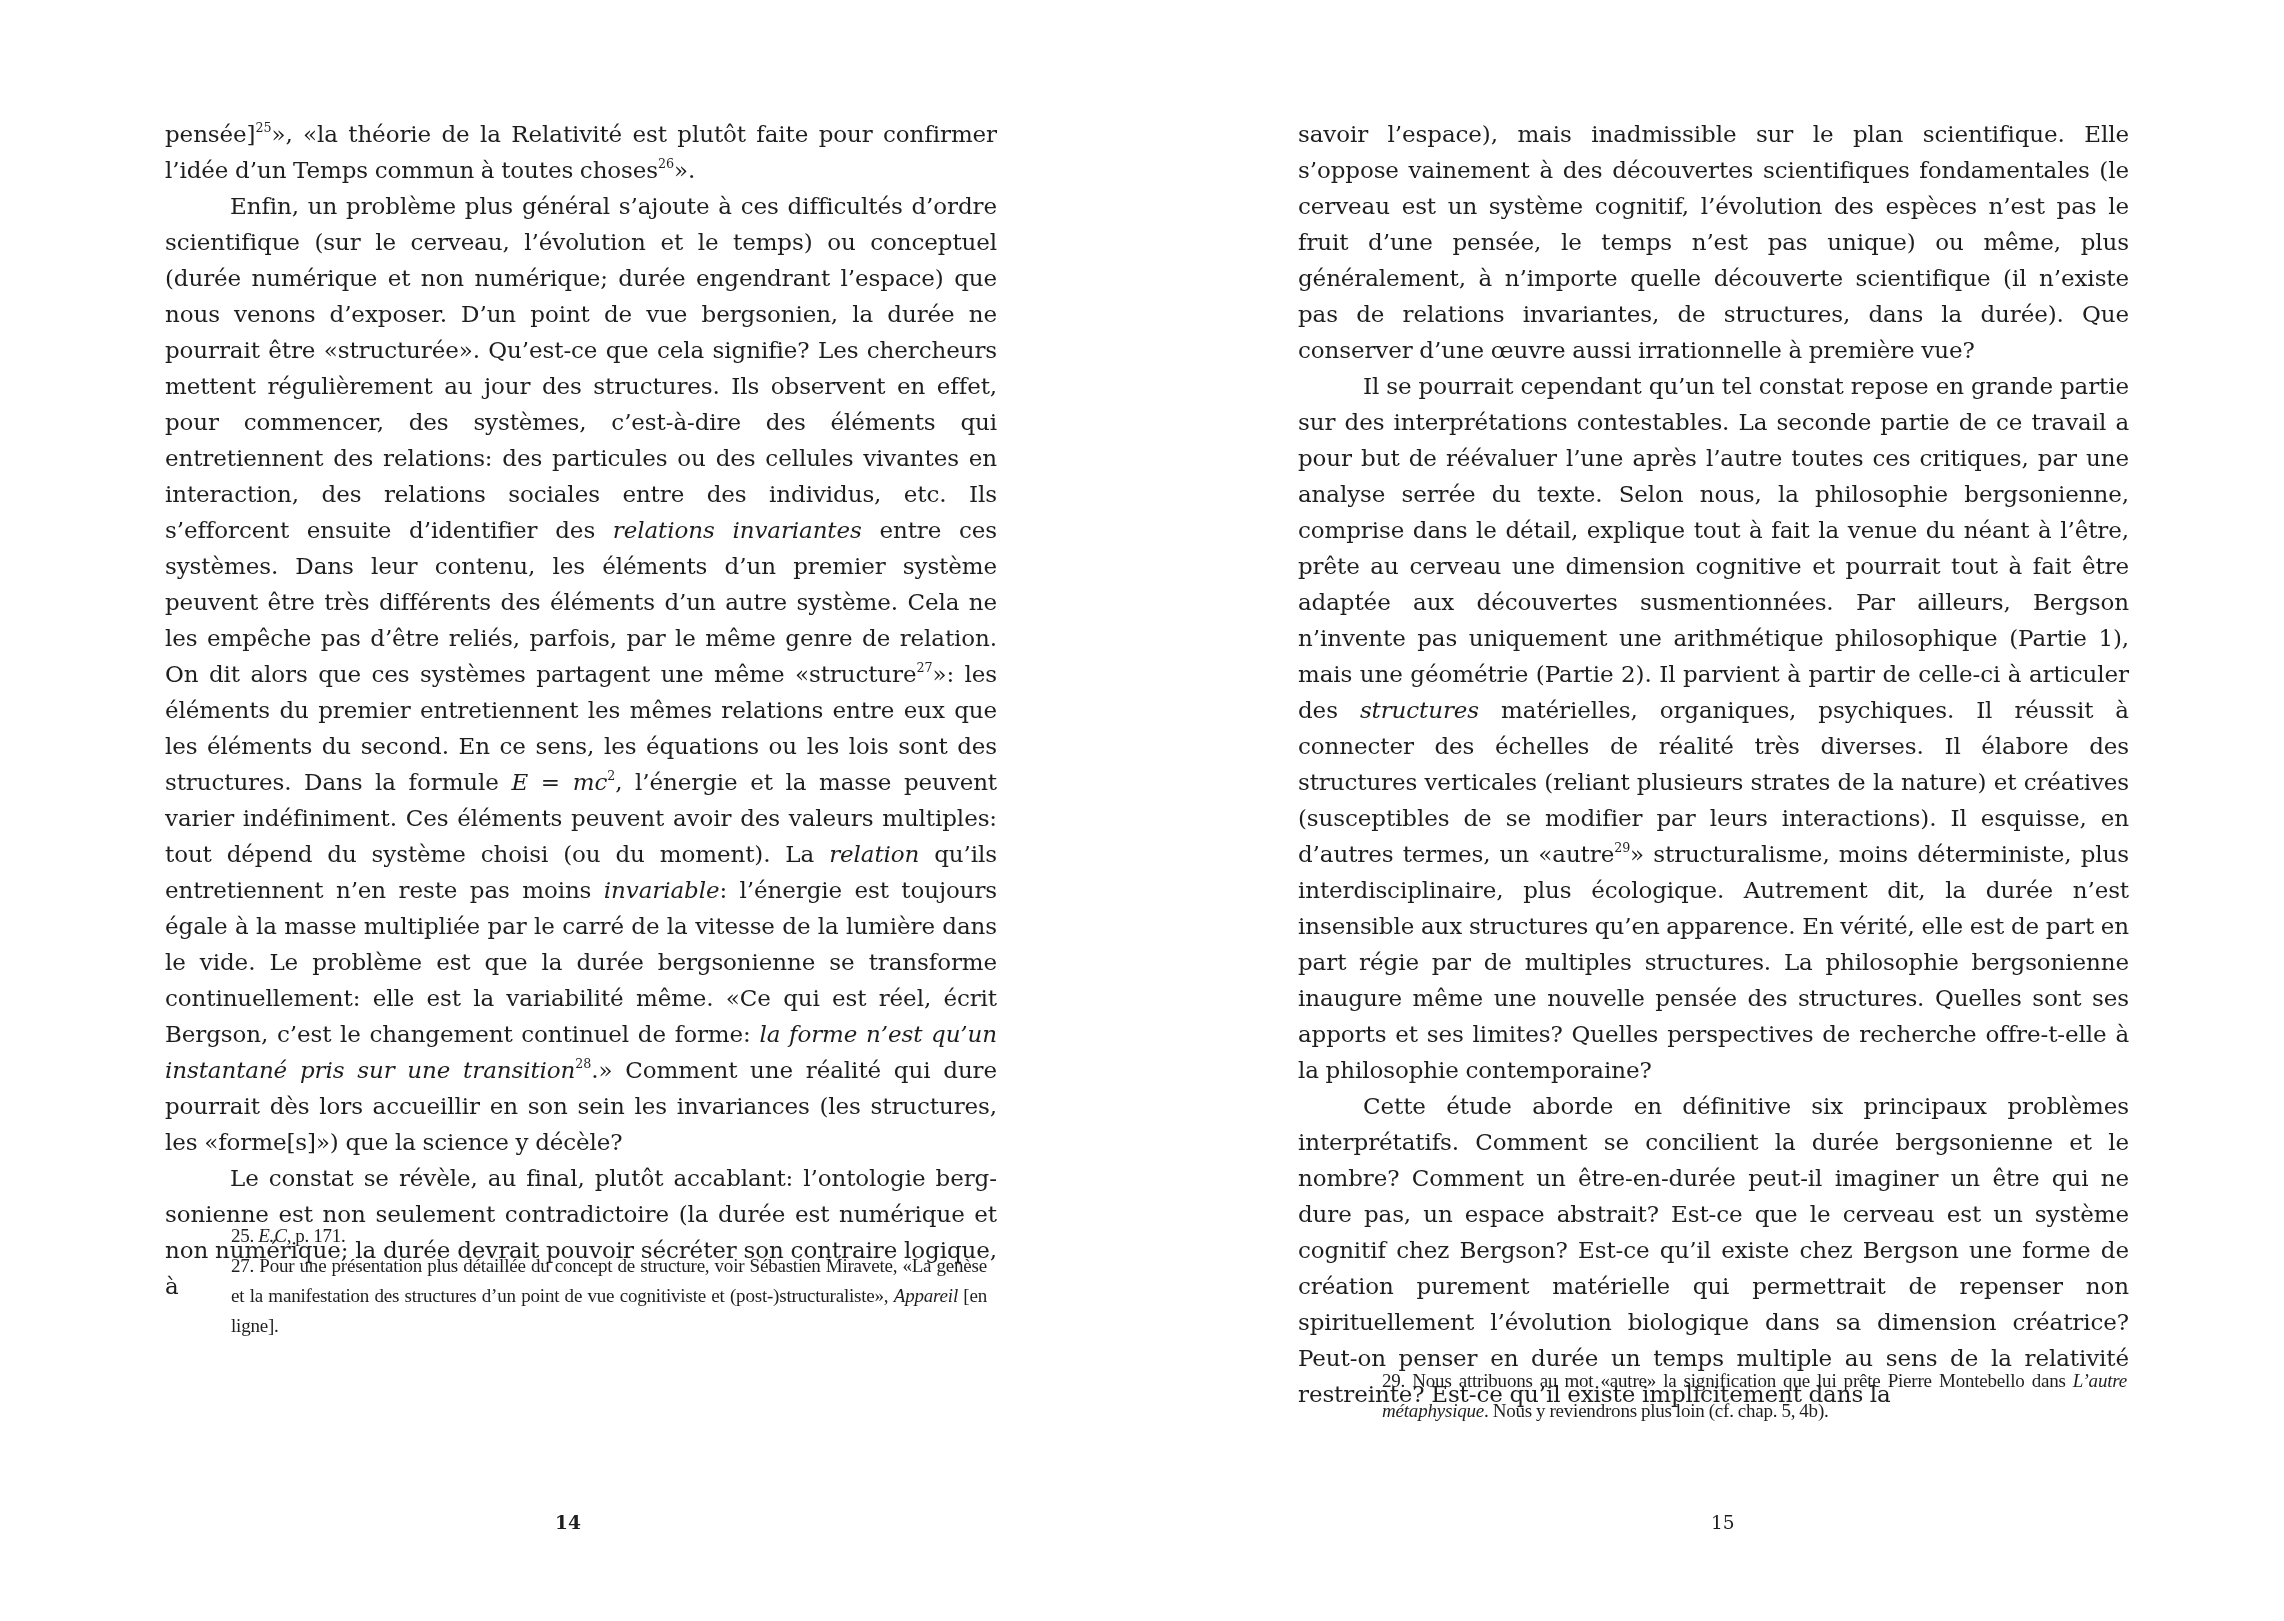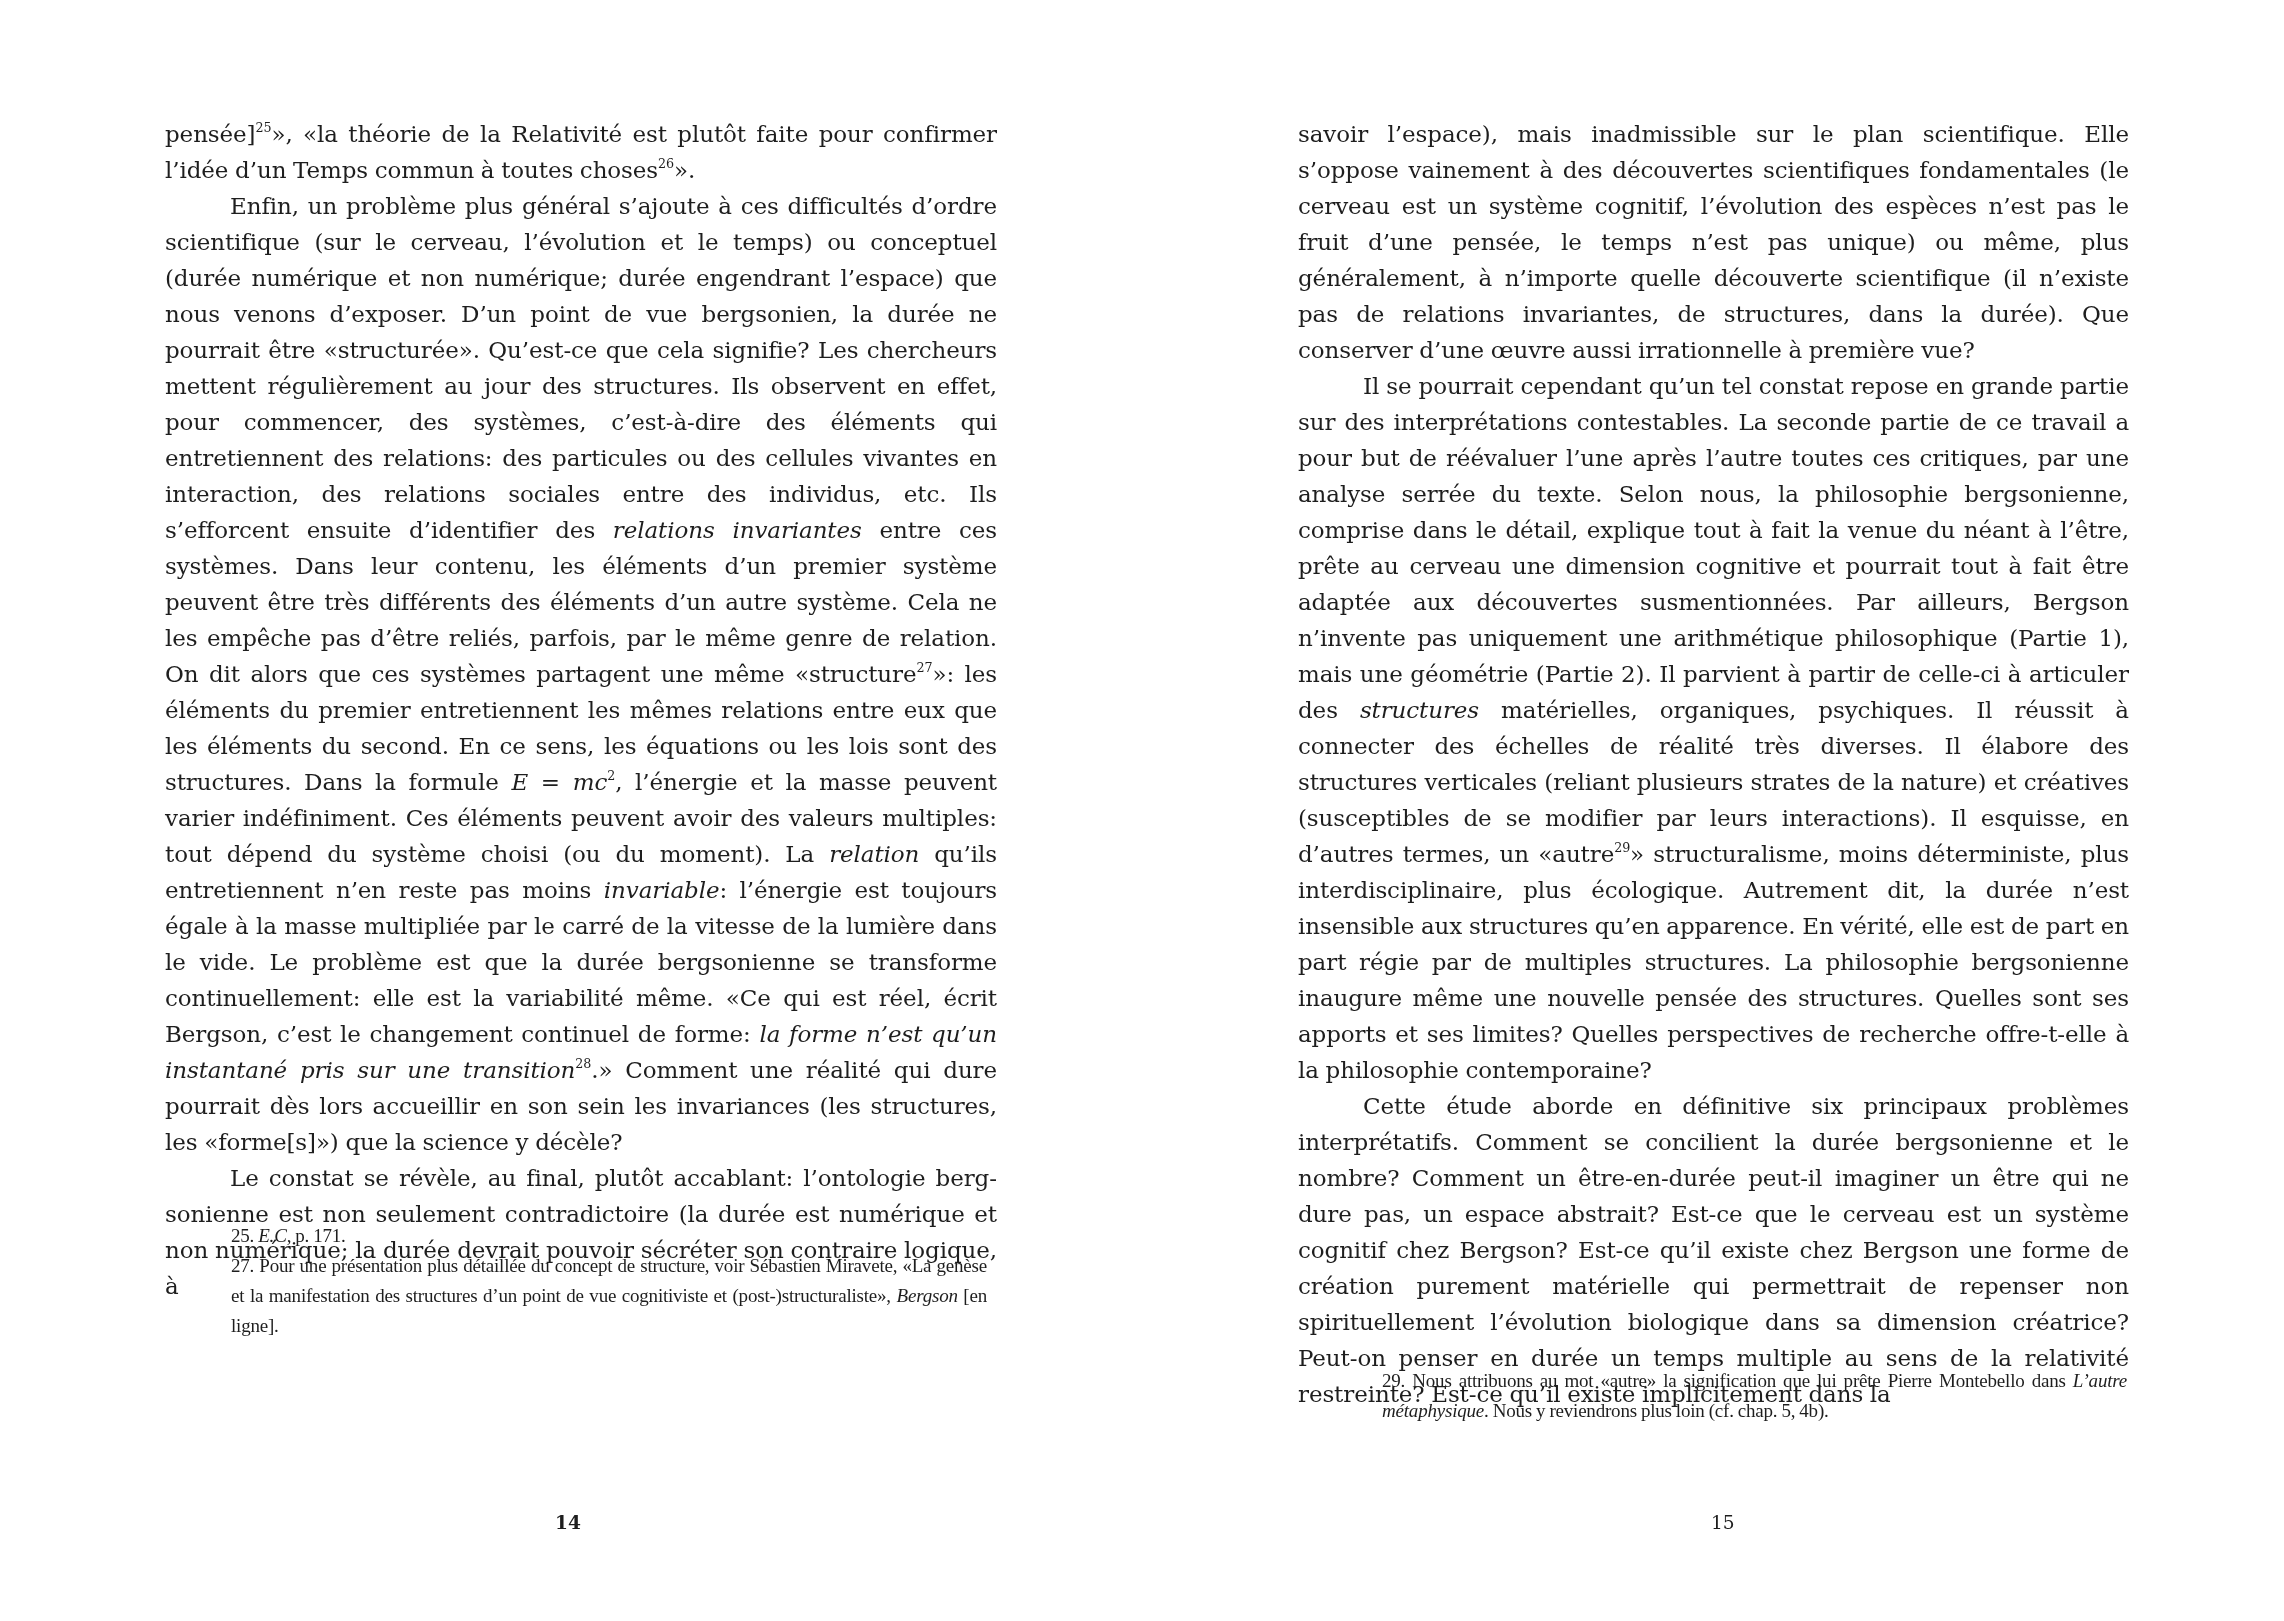--- a/index.html
+++ b/index.html
@@ -80,21 +80,21 @@
 <body>
 
 <div class="page left">
   <div class="body-text">
       <p>pensée]<sup>25</sup>», «la théorie de la Relativité est plutôt faite pour confirmer l’idée d’un Temps commun à toutes choses<sup>26</sup>».</p>
       <p class="indent">Enfin, un problème plus général s’ajoute à ces difficultés d’ordre scientifique (sur le cerveau, l’évolution et le temps) ou conceptuel (durée numérique et non numérique; durée engendrant l’espace) que nous venons d’exposer. D’un point de vue bergsonien, la durée ne pourrait être «structurée». Qu’est-ce que cela signifie? Les chercheurs mettent réguliè­rement au jour des structures. Ils observent en effet, pour commencer, des systèmes, c’est-à-dire des éléments qui entretiennent des relations: des particules ou des cellules vivantes en interaction, des relations sociales entre des individus, etc. Ils s’efforcent ensuite d’identifier des <i>relations invariantes</i> entre ces systèmes. Dans leur contenu, les éléments d’un pre­mier système peuvent être très différents des éléments d’un autre système. Cela ne les empêche pas d’être reliés, parfois, par le même genre de rela­tion. On dit alors que ces systèmes partagent une même «structure<sup>27</sup>»: les éléments du premier entretiennent les mêmes relations entre eux que les éléments du second. En ce sens, les équations ou les lois sont des struc­tures. Dans la formule <i>E</i> = <i>mc</i><sup>2</sup>, l’énergie et la masse peuvent varier indéfi­niment. Ces éléments peuvent avoir des valeurs multiples: tout dépend du système choisi (ou du moment). La <i>relation</i> qu’ils entretiennent n’en reste pas moins <i>invariable</i>: l’énergie est toujours égale à la masse multipliée par le carré de la vitesse de la lumière dans le vide. Le problème est que la durée bergsonienne se transforme continuellement: elle est la variabilité même. «Ce qui est réel, écrit Bergson, c’est le changement continuel de forme: <i>la forme n’est qu’un instantané pris sur une transition</i><sup>28</sup>.» Comment une réalité qui dure pourrait dès lors accueillir en son sein les invariances (les structures, les «forme[s]») que la science y décèle?</p>
       <p class="indent">Le constat se révèle, au final, plutôt accablant: l’ontologie berg­sonienne est non seulement contradictoire (la durée est numérique et non numérique; la durée devrait pouvoir sécréter son contraire logique, à</p>
     </div>
   <div class="footnotes">
       <p>25. <i>E.C</i>, p. 171.</p>
-      <p>27. Pour une présentation plus détaillée du concept de structure, voir Sébastien Miravete, «La genèse et la manifestation des structures d’un point de vue cogni­tiviste et (post-)structuraliste», <i>Bergson</i> [en ligne].</p>
+      <p>27. Pour une présentation plus détaillée du concept de structure, voir Sébastien Miravete, «La genèse et la manifestation des structures d’un point de vue cogni­tiviste et (post-)structuraliste», <i>Appareil</i> [en ligne].</p>
     </div>
   <div class="page-number">14</div>
 </div>
 
 <div class="page right">
   <div class="body-text">
       <p>savoir l’espace), mais inadmissible sur le plan scientifique. Elle s’oppose vainement à des découvertes scientifiques fondamentales (le cerveau est un système cognitif, l’évolution des espèces n’est pas le fruit d’une pen­sée, le temps n’est pas unique) ou même, plus généralement, à n’importe quelle découverte scientifique (il n’existe pas de relations invariantes, de structures, dans la durée). Que conserver d’une œuvre aussi irrationnelle à première vue?</p>
       <p class="indent">Il se pourrait cependant qu’un tel constat repose en grande partie sur des interprétations contestables. La seconde partie de ce travail a pour but de réévaluer l’une après l’autre toutes ces critiques, par une analyse serrée du texte. Selon nous, la philosophie bergsonienne, comprise dans le détail, explique tout à fait la venue du néant à l’être, prête au cerveau une dimension cognitive et pourrait tout à fait être adaptée aux décou­vertes susmentionnées. Par ailleurs, Bergson n’invente pas uniquement une arithmétique philosophique (Partie 1), mais une géométrie (Partie 2). Il parvient à partir de celle-ci à articuler des <i>structures</i> matérielles, orga­niques, psychiques. Il réussit à connecter des échelles de réalité très diverses. Il élabore des structures verticales (reliant plusieurs strates de la nature) et créatives (susceptibles de se modifier par leurs interactions). Il esquisse, en d’autres termes, un «autre<sup>29</sup>» structuralisme, moins détermi­niste, plus interdisciplinaire, plus écologique. Autrement dit, la durée n’est insensible aux structures qu’en apparence. En vérité, elle est de part en part régie par de multiples structures. La philosophie bergsonienne inau­gure même une nouvelle pensée des structures. Quelles sont ses apports et ses limites? Quelles perspectives de recherche offre-t-elle à la philosophie contemporaine?</p>
       <p class="indent">Cette étude aborde en définitive six principaux problèmes interpréta­tifs. Comment se concilient la durée bergsonienne et le nombre? Comment un être-en-durée peut-il imaginer un être qui ne dure pas, un espace abs­trait? Est-ce que le cerveau est un système cognitif chez Bergson? Est-ce qu’il existe chez Bergson une forme de création purement matérielle qui permettrait de repenser non spirituellement l’évolution biologique dans sa dimension créatrice? Peut-on penser en durée un temps multiple au sens de la relativité restreinte? Est-ce qu’il existe implicitement dans la</p>
     </div>

